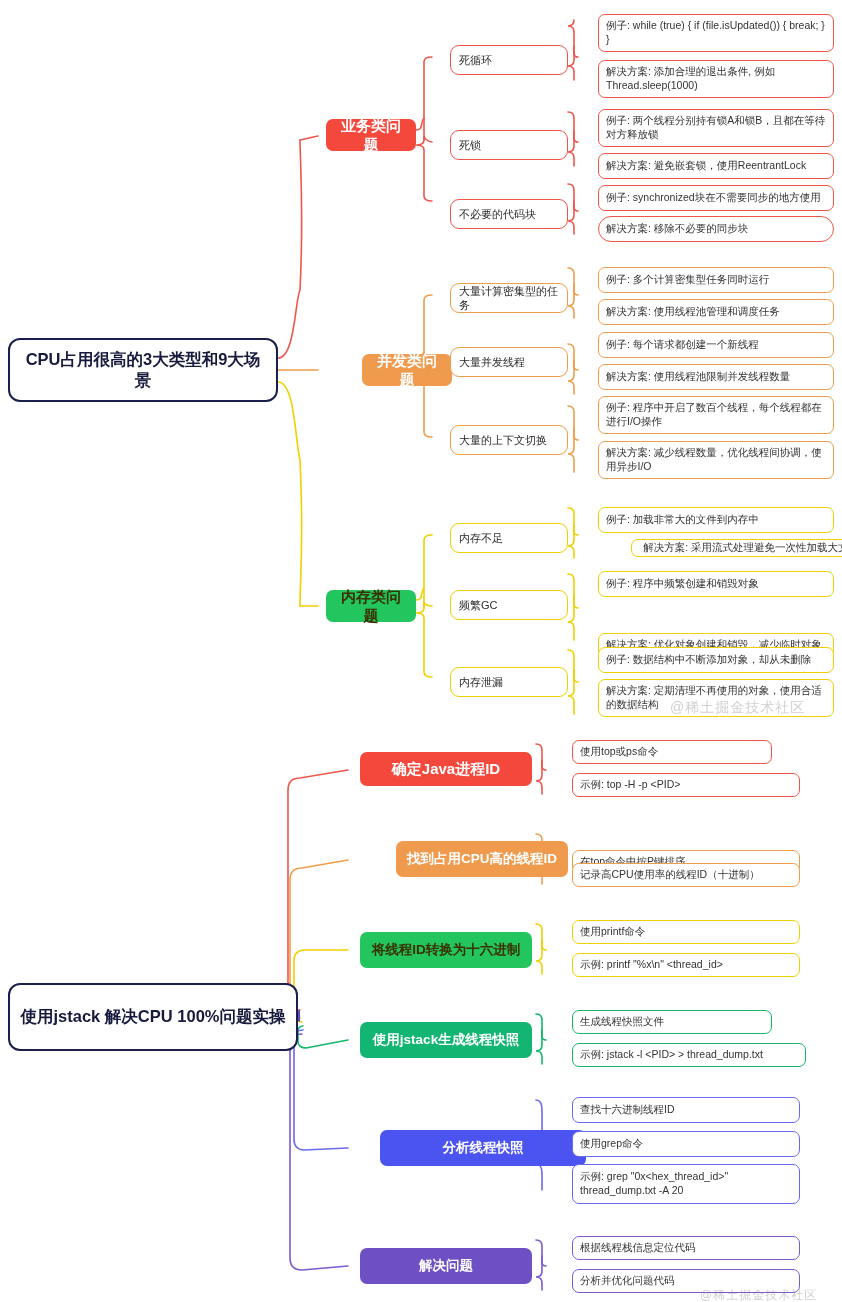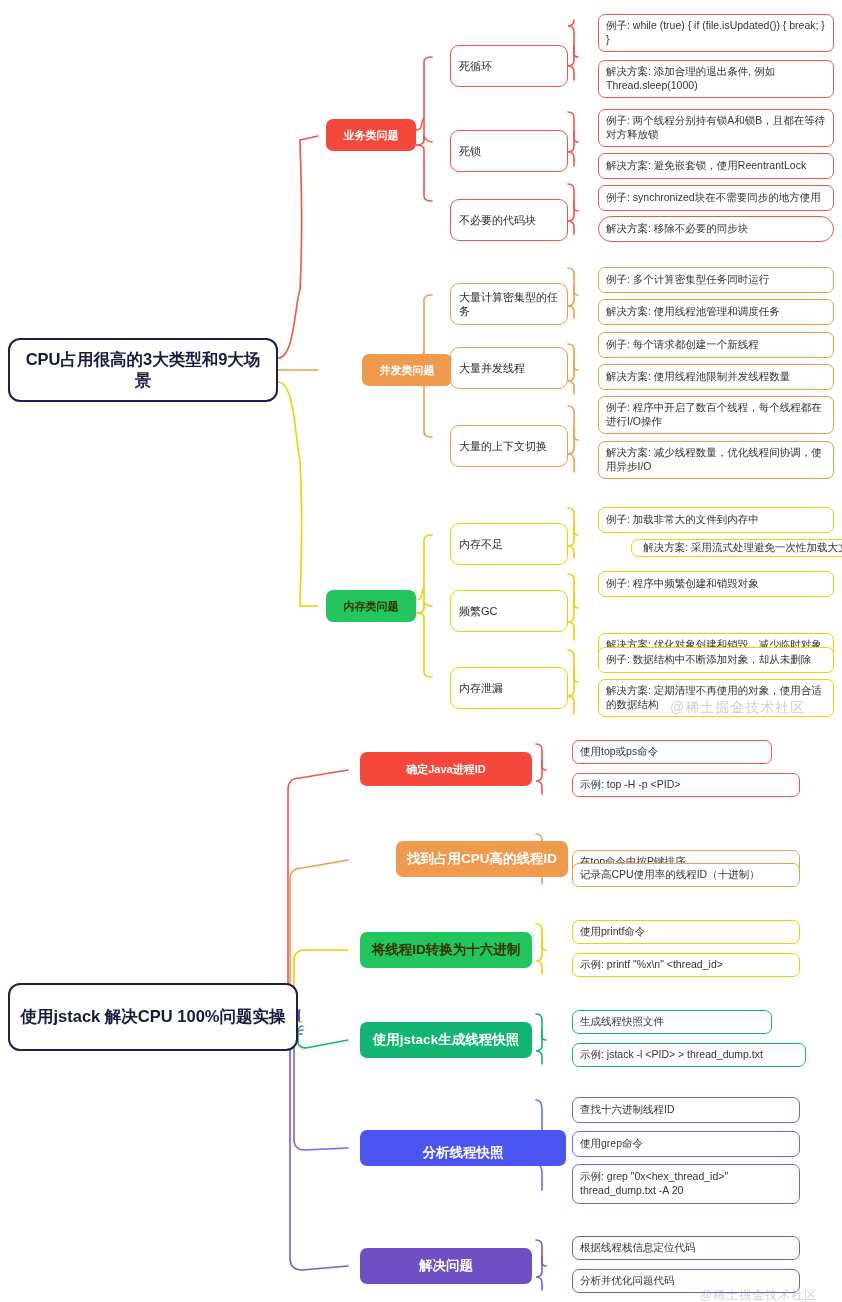--- a/index.html
+++ b/index.html
@@ -37,33 +37,33 @@
     font-weight:bold;
     font-size:16.5px;
     padding:6px 10px;
   }
   
   .pill{
     justify-content:center;
     text-align:center;
     color:#ffffff;
     font-weight:bold;
-    font-size:11px;
+    font-size:15px;
     border-radius:7px;
     padding:4px 8px;
   }
   .pill.small{font-size:13.5px;}
   
   .obox{
     background:#ffffff;
     border:1.3px solid #cccccc;
     border-radius:9px;
     font-size:11px;
     color:#2b2b2b;
-    padding:20px 8px;
+    padding:14px 8px;
   }
   
   .leaf{
     background:#ffffff;
     border:1.3px solid #cccccc;
     border-radius:7px;
     font-size:10.5px;
     color:#333333;
     padding:4px 7px;
     align-items:center;
@@ -313,21 +313,21 @@
   <div class="node pill c-green-fill small" style="left:360px;top:1022px;width:172px;height:36px;">
     <span>使用jstack生成线程快照</span>
   </div>
   <div class="node leaf c-green" style="left:572px;top:1010px;width:200px;height:24px;">
     <span>生成线程快照文件</span>
   </div>
   <div class="node leaf c-green" style="left:572px;top:1043px;width:234px;height:24px;">
     <span>示例: jstack -l &lt;PID&gt; &gt; thread_dump.txt</span>
   </div>
 
-  <div class="node pill c-blue-fill small" style="left:360px;top:1130px;width:206px;height:36px;align-items:flex-end;">
+  <div class="node pill c-blue-fill small" style="left:380px;top:1130px;width:206px;height:36px;">
     <span>分析线程快照</span>
   </div>
   <div class="node leaf c-blue" style="left:572px;top:1097px;width:228px;height:26px;">
     <span>查找十六进制线程ID</span>
   </div>
   <div class="node leaf c-blue" style="left:572px;top:1131px;width:228px;height:26px;">
     <span>使用grep命令</span>
   </div>
   <div class="node leaf c-blue" style="left:572px;top:1164px;width:228px;height:40px;">
     <span>示例: grep "0x&lt;hex_thread_id&gt;" thread_dump.txt -A 20</span>

